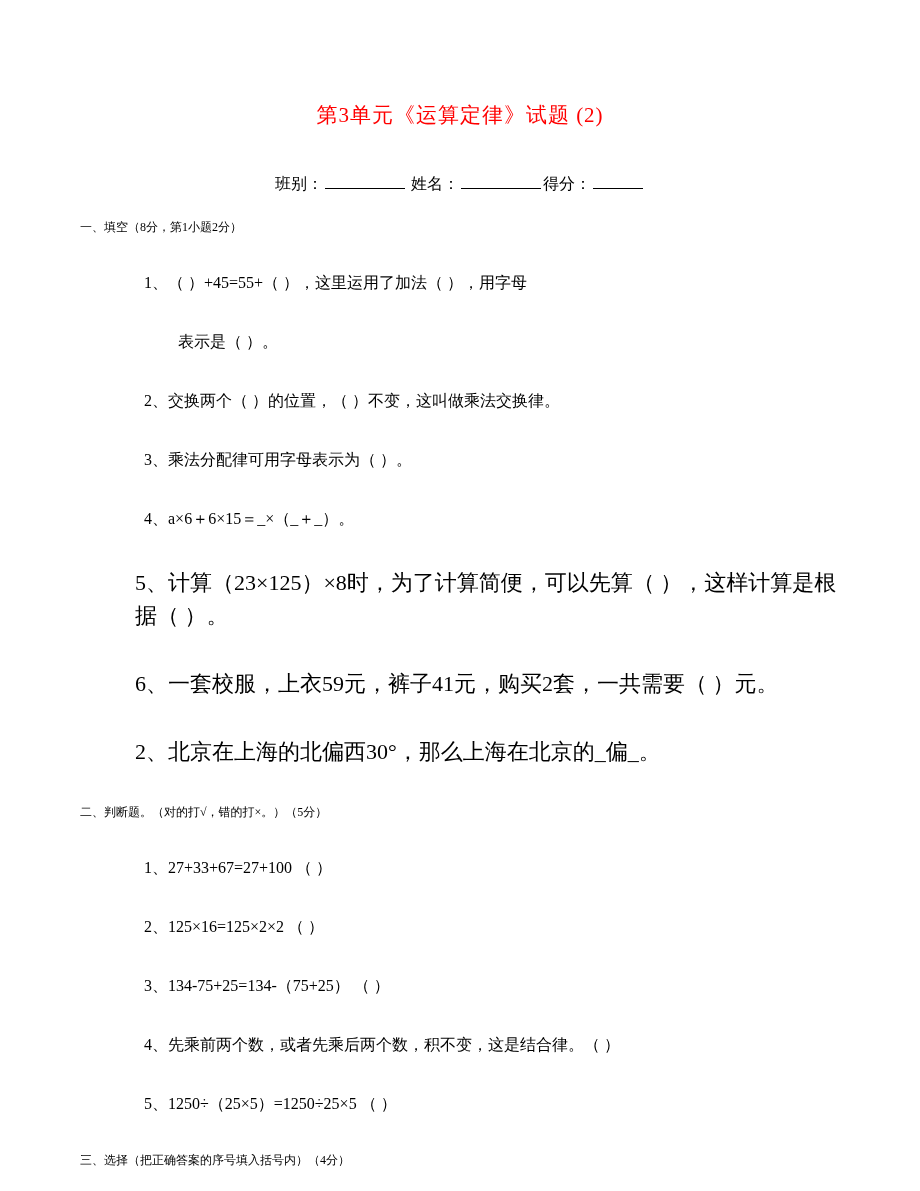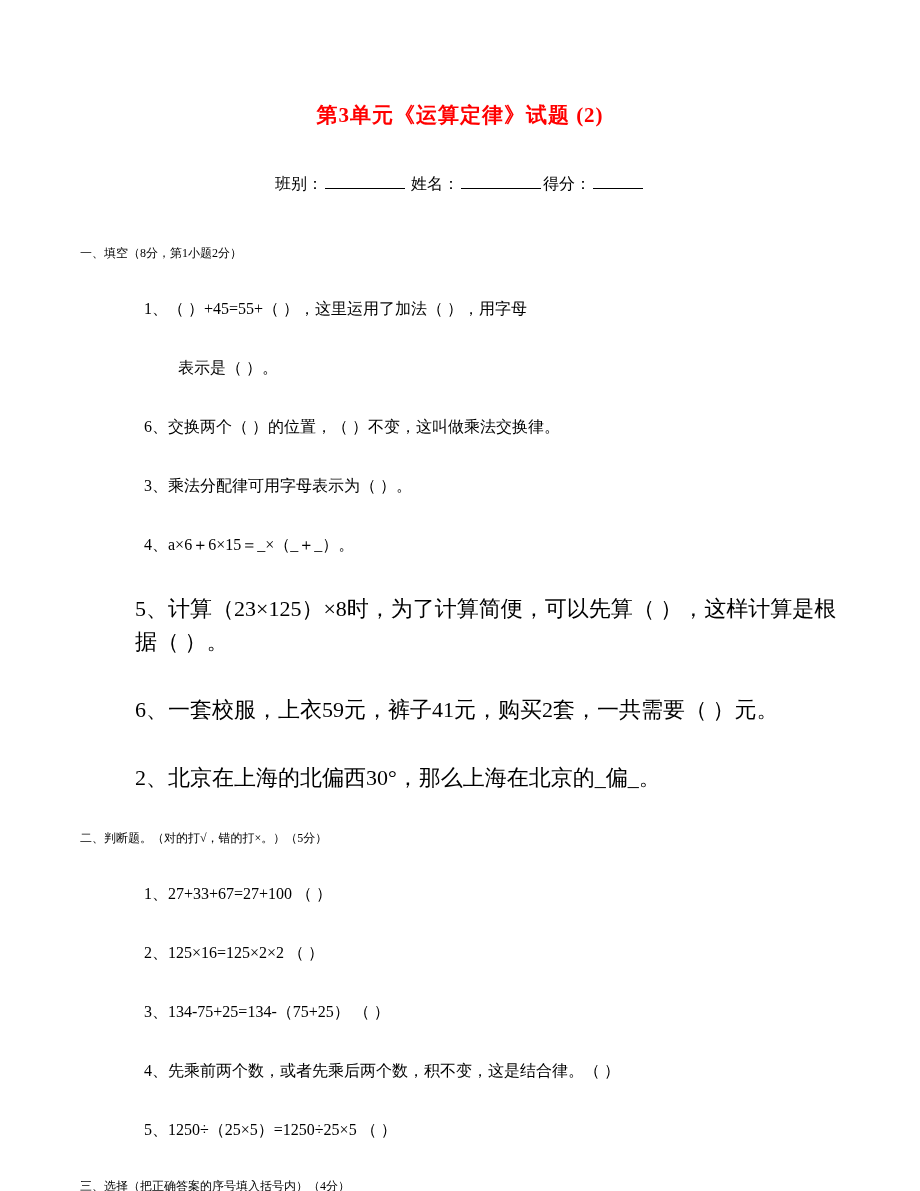--- a/index.html
+++ b/index.html
@@ -9,28 +9,28 @@
       background: #ffffff;
       font-family: "SimSun", "宋体", serif;
       color: #000000;
       padding: 100px 80px 0 80px;
       font-size: 16px;
       line-height: 1.5;
     }
     .title {
       text-align: center;
       color: #ff0000;
-      font-weight: bold;
+      font-weight: normal;
       font-size: 21px;
       margin-bottom: 40px;
       letter-spacing: 1px;
     }
     .header-fields {
       text-align: center;
-      margin-bottom: 48px;
+      margin-bottom: 22px;
       font-size: 16px;
     }
     .blank-line {
       display: inline-block;
       border-bottom: 1px solid #000;
       min-width: 80px;
       height: 1em;
       vertical-align: baseline;
       margin: 0 2px;
     }
@@ -70,21 +70,21 @@
 
 <div class="header-fields">
   <span>班别：</span><span class="blank-line"></span>
   <span>姓名：</span><span class="blank-line"></span><span>得分：</span><span class="score-blank"></span>
 </div>
 
 <div class="section-header">一、填空（8分，第1小题2分）</div>
 
 <div class="question">1、（  ）+45=55+（  ），这里运用了加法（  ），用字母</div>
 <div class="sub-indent">表示是（  ）。</div>
-<div class="question">6、交换两个（  ）的位置，（  ）不变，这叫做乘法交换律。</div>
+<div class="question">2、交换两个（  ）的位置，（  ）不变，这叫做乘法交换律。</div>
 <div class="question">3、乘法分配律可用字母表示为（  ）。</div>
 <div class="question">4、a×6＋6×15＝_×（_＋_）。</div>
 <div class="question-wide">5、计算（23×125）×8时，为了计算简便，可以先算（  ），这样计算是根据（  ）。</div>
 <div class="question-wide">6、一套校服，上衣59元，裤子41元，购买2套，一共需要（  ）元。</div>
 <div class="question-wide">2、北京在上海的北偏西30°，那么上海在北京的_偏_。</div>
 
 <div class="section-header">二、判断题。（对的打√，错的打×。）（5分）</div>
 
 <div class="question">1、27+33+67=27+100 （  ）</div>
 <div class="question">2、125×16=125×2×2  （  ）</div>

